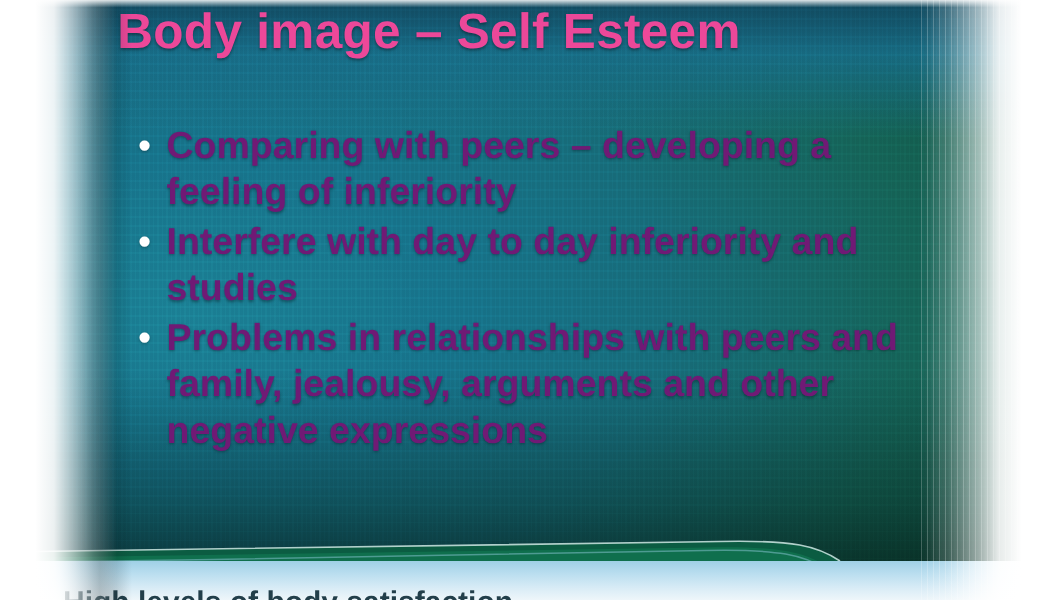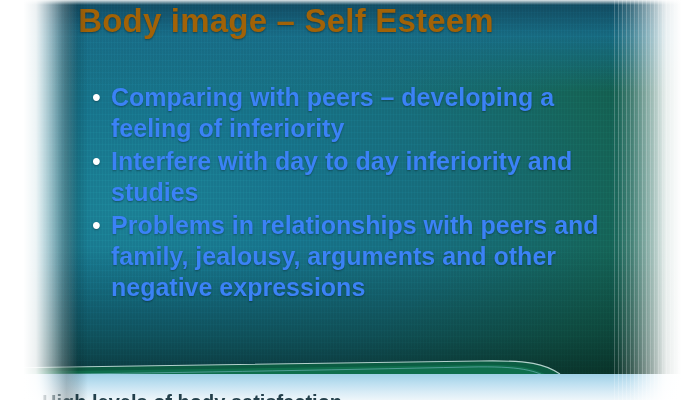--- a/index.html
+++ b/index.html
@@ -77,21 +77,21 @@
     background:linear-gradient(to bottom, rgba(255,255,255,0.85) 0%, rgba(255,255,255,0) 100%);
   }
 
   
   .slide-title{
     position:absolute;
     left:0; top:2px; width:572px;
     text-align:center;
     font-size:33px;
     font-weight:bold;
-    color:#a16207;
+    color:#ec4899;
     letter-spacing:0.2px;
     text-shadow:0 1px 2px rgba(0,0,0,0.35);
     white-space:nowrap;
   }
 
   
   .bullet-list{
     position:absolute;
     left:92px; top:82px; width:540px;
   }
@@ -104,21 +104,21 @@
     flex:0 0 auto;
     width:19px;
     color:#ffffff;
     font-size:25px;
     line-height:31px;
     text-align:left;
     text-shadow:0 1px 2px rgba(0,0,0,0.30);
   }
   .bullet-text{
     flex:1 1 auto;
-    color:#3b82f6;
+    color:#701a75;
     font-size:25px;
     line-height:31px;
     font-weight:bold;
     text-shadow:0 1px 2px rgba(0,0,0,0.32);
   }
 
   
   .next-slide{
     position:absolute;
     left:0; bottom:0; width:700px; height:26px;

